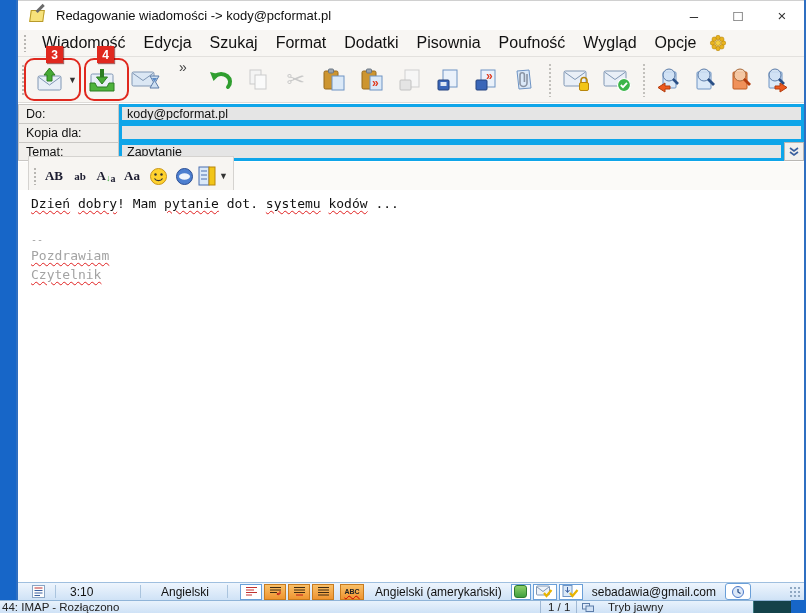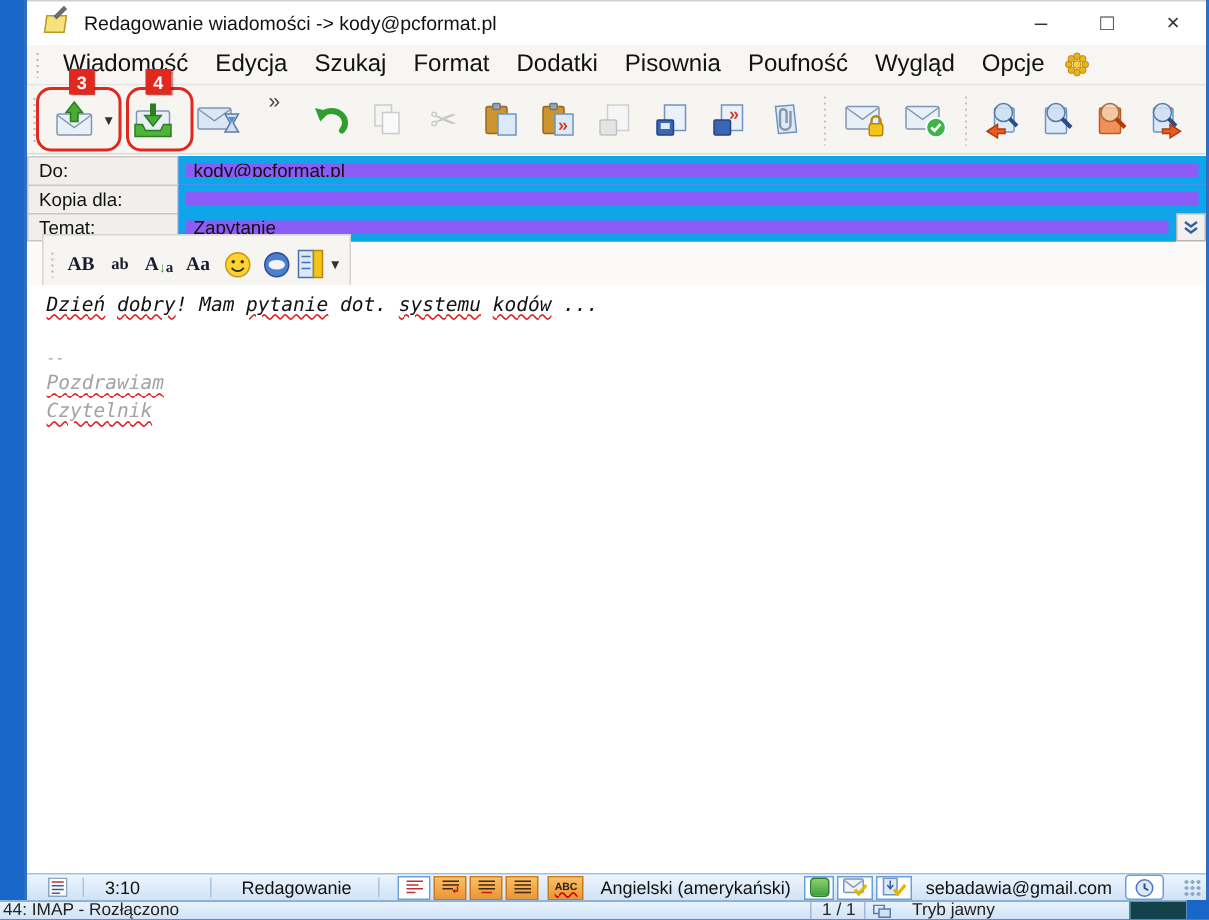--- a/index.html
+++ b/index.html
@@ -29,32 +29,32 @@
   
   .ann-box{position:absolute;border:2.5px solid #e0281e;border-radius:10px;z-index:20;}
   .ann-badge{position:absolute;width:17px;height:17px;background:#e0281e;color:#fff;font-weight:bold;font-size:12px;
              display:flex;align-items:center;justify-content:center;z-index:21;box-shadow:1px 1px 1px rgba(120,0,0,.6);}
   
   .fields{flex:0 0 auto;padding:1px 0;}
   .frow{display:flex;height:19px;margin:0;}
   .flabel{width:101px;background:#f1efec;border:1px solid #c9c7c4;border-bottom:none;font-size:12.5px;color:#111;
           display:flex;align-items:center;padding-left:7px;}
   .frow:last-child .flabel{border-bottom:1px solid #c9c7c4;}
-  .finput{flex:1;border:5px solid #0ea5e9;background:#8b5cf6;font-size:12.5px;color:#111;padding:0 5px;margin:0;
+  .finput{flex:1;border:3px solid #0ea5e9;background:#e5e5e5;font-size:12.5px;color:#111;padding:0 5px;margin:0;
           font-family:"Liberation Sans",sans-serif;outline:none;}
   .chev-btn{width:20px;border:1px solid #b9b7b4;background:#f2f0ee;display:flex;align-items:center;justify-content:center;}
   
   .formatrow{height:28px;display:flex;align-items:center;flex:0 0 auto;background:#fbfaf8;}
   .formatbox{height:40px;margin-left:10px;border:1px solid #d5d3d0;background:#f7f5f2;display:flex;align-items:center;padding:0 4px;}
   .fmt-btn{min-width:24px;height:22px;display:flex;align-items:center;justify-content:center;margin:0 1px;
            font-family:"Liberation Serif",serif;font-weight:bold;font-size:13px;color:#1b1b2f;}
   .fmt-btn .dn{color:#2f9e2f;font-size:9px;margin:4px 0 0 0;}
   
   .editor{flex:1;background:#fff;font-family:"DejaVu Sans Mono",monospace;font-size:13px;color:#111;
-          padding:5px 0 0 13px;line-height:1.45;overflow:hidden;font-style:italic;}
+          padding:5px 0 0 13px;line-height:1.45;overflow:hidden;}
   .miss{text-decoration:underline wavy #e02020;text-decoration-thickness:1px;text-underline-offset:2px;}
   .sig{color:#a3a3a3;}
   .sig.miss{color:#a3a3a3;}
   .eline{white-space:pre;}
   
   .statusbar{height:18px;flex:0 0 auto;background:linear-gradient(#eef5fd,#cfe2f6);border-top:1px solid #9fbfdf;
              display:flex;align-items:center;font-size:12px;color:#111;}
   .sb-sep{width:1px;height:13px;background:#aac4de;margin:0 4px;}
   .sb-btn{height:16px;border:1px solid transparent;display:flex;align-items:center;justify-content:center;margin:0 1px;}
   .sb-btn.active{background:#fff;border-color:#6a9fd8;}
@@ -361,21 +361,21 @@
           <rect x="0.5" y="0.5" width="12" height="12" fill="#fdfdfd" stroke="#8aa4c4"></rect>
           <line x1="2.5" y1="3" x2="10.5" y2="3" stroke="#c03030"></line>
             <line x1="2.5" y1="5.5" x2="10.5" y2="5.5" stroke="#3a5f9e"></line>
           <line x1="2.5" y1="8" x2="10.5" y2="8" stroke="#3a5f9e"></line>
             <line x1="2.5" y1="10.5" x2="8" y2="10.5" stroke="#3a5f9e"></line>
         </svg>
       </span>
       <span class="sb-sep"></span>
       <span style="width:52px;padding-left:10px;">3:10</span>
       <span class="sb-sep" style="margin-left:28px;"></span>
-      <span style="padding:0 14px 0 16px;">Redagowanie</span>
+      <span style="padding:0 14px 0 16px;">Angielski</span>
       <span class="sb-sep"></span>
       <span class="sb-btn active" style="width:22px;margin-left:8px;">
         <svg class="ic" width="13" height="11" viewBox="0 0 13 11">
           <line x1="1" y1="1.5" x2="12" y2="1.5" stroke="#c03030"></line>
             <line x1="1" y1="4" x2="9" y2="4" stroke="#c03030"></line>
           <line x1="1" y1="6.5" x2="12" y2="6.5" stroke="#c03030"></line>
             <line x1="1" y1="9" x2="7" y2="9" stroke="#c03030"></line>
         </svg>
       </span>
       <span class="sb-btn orange" style="width:22px;">

